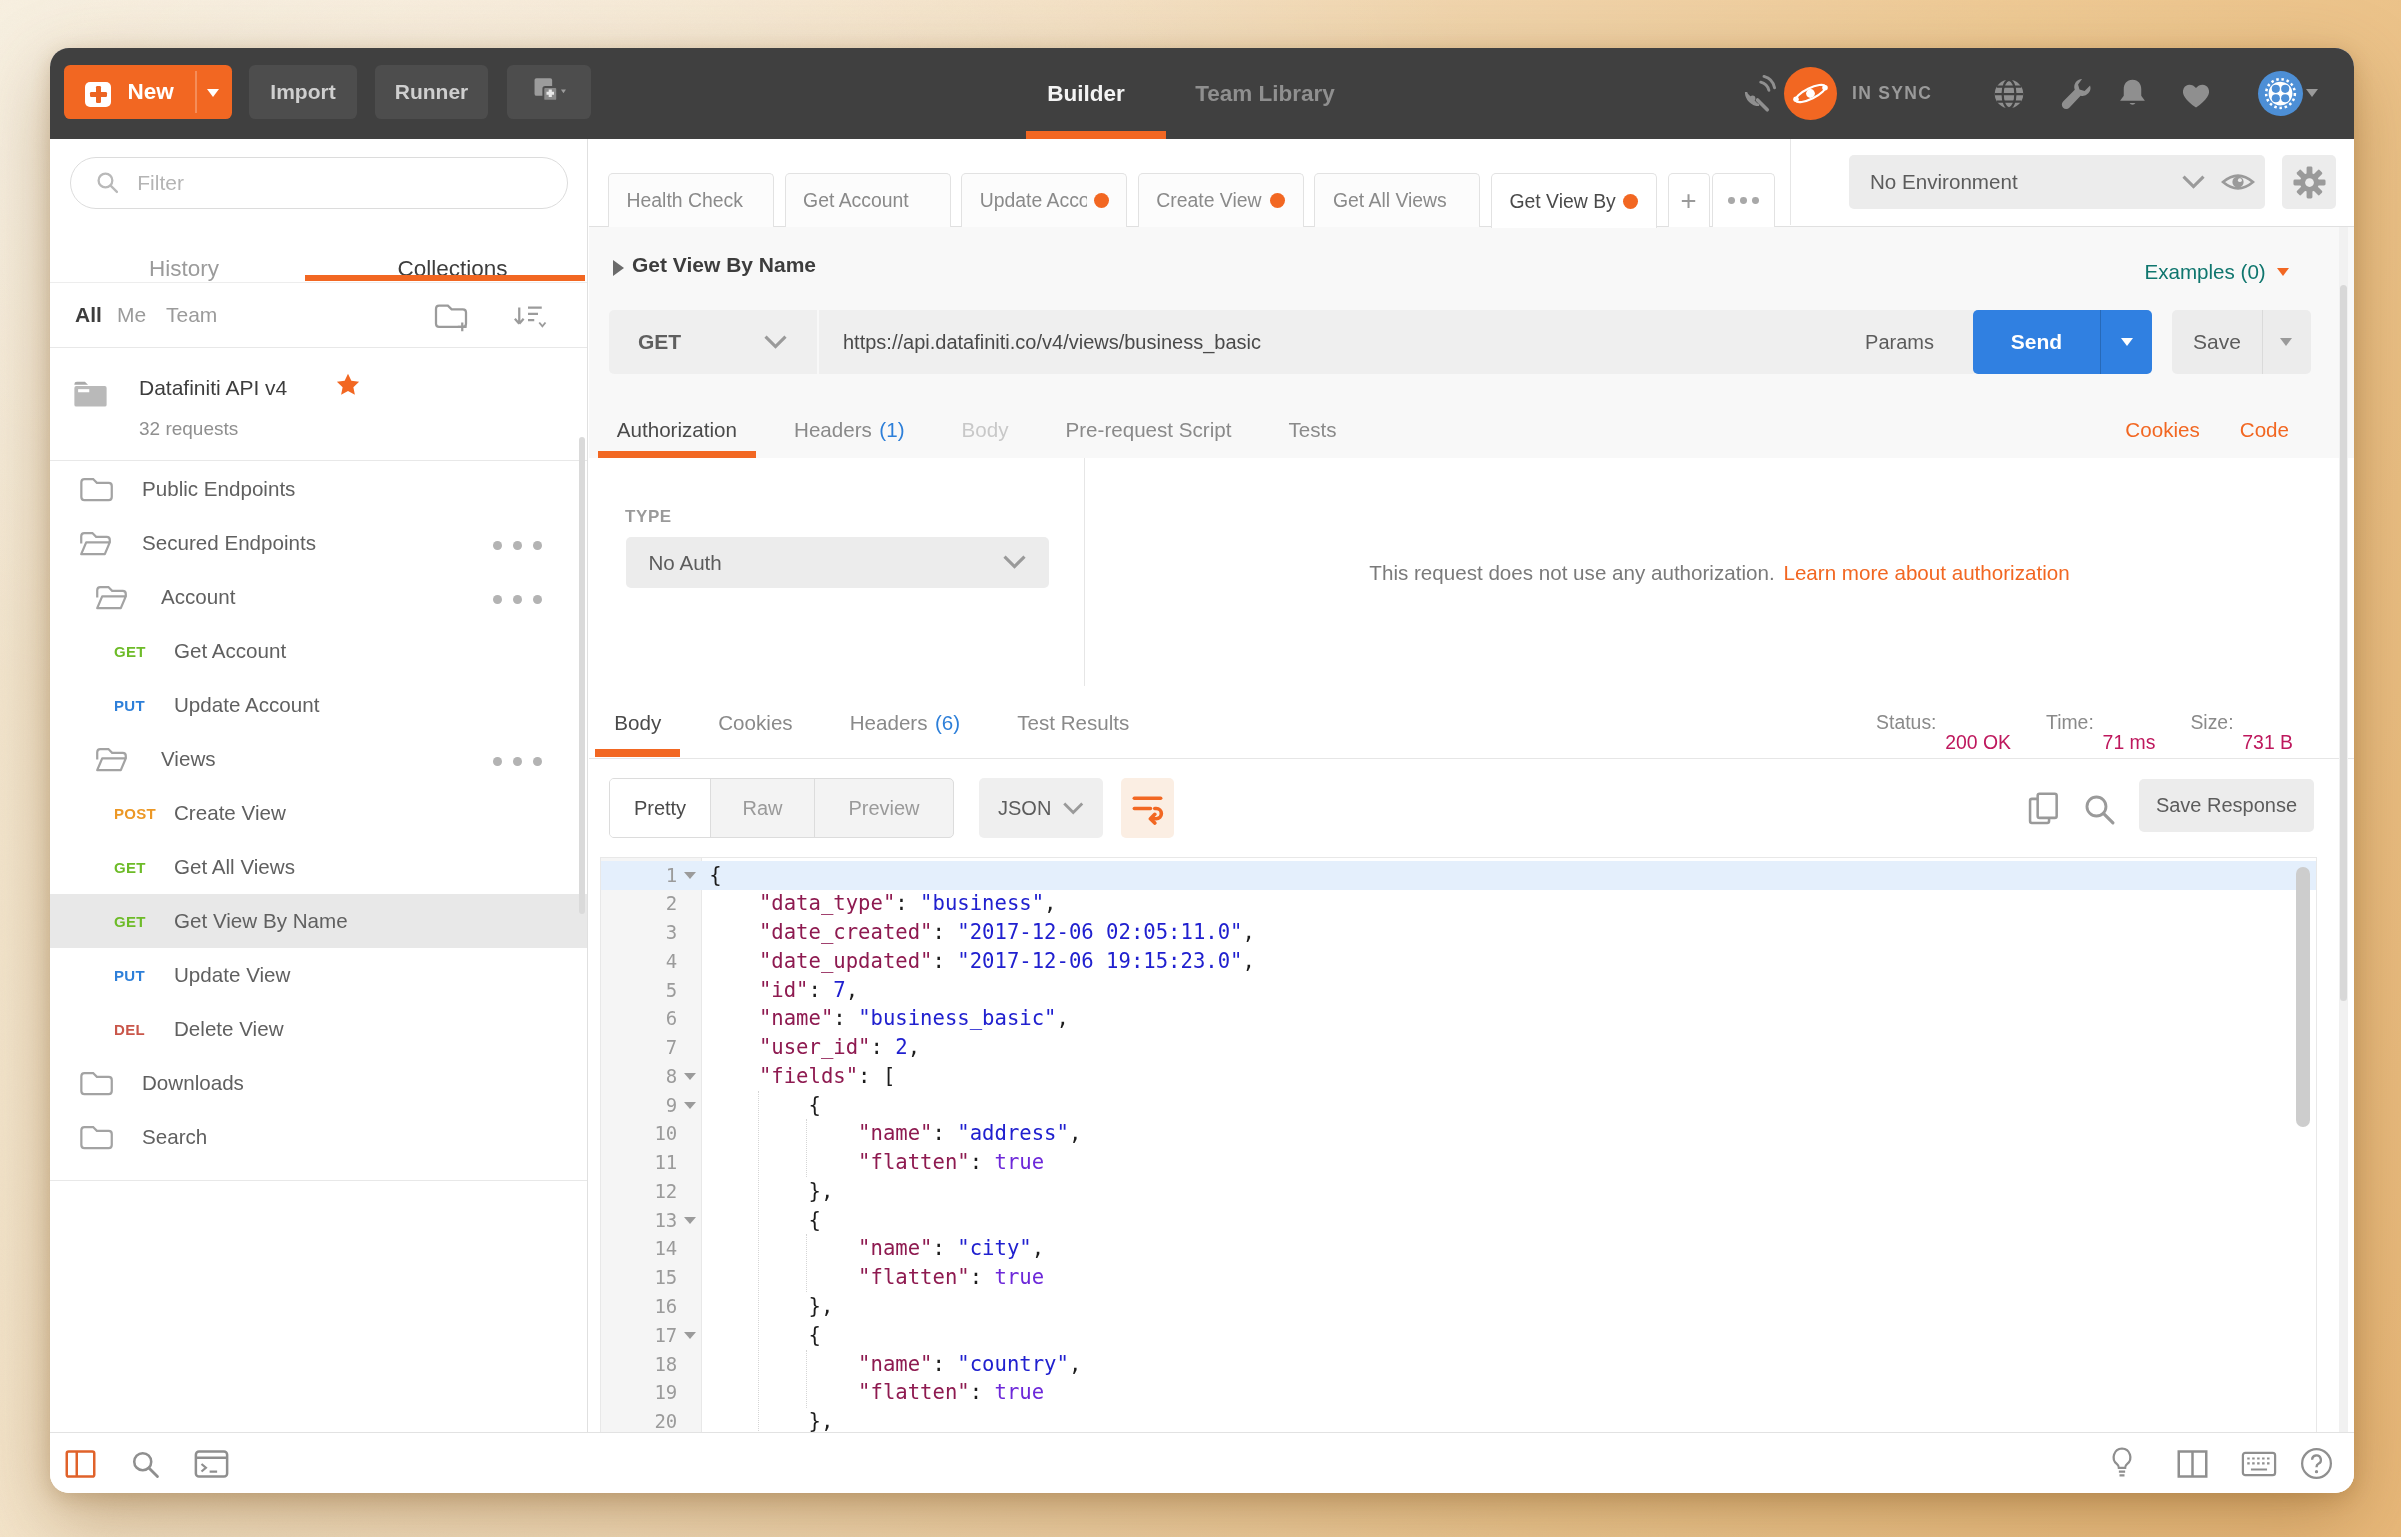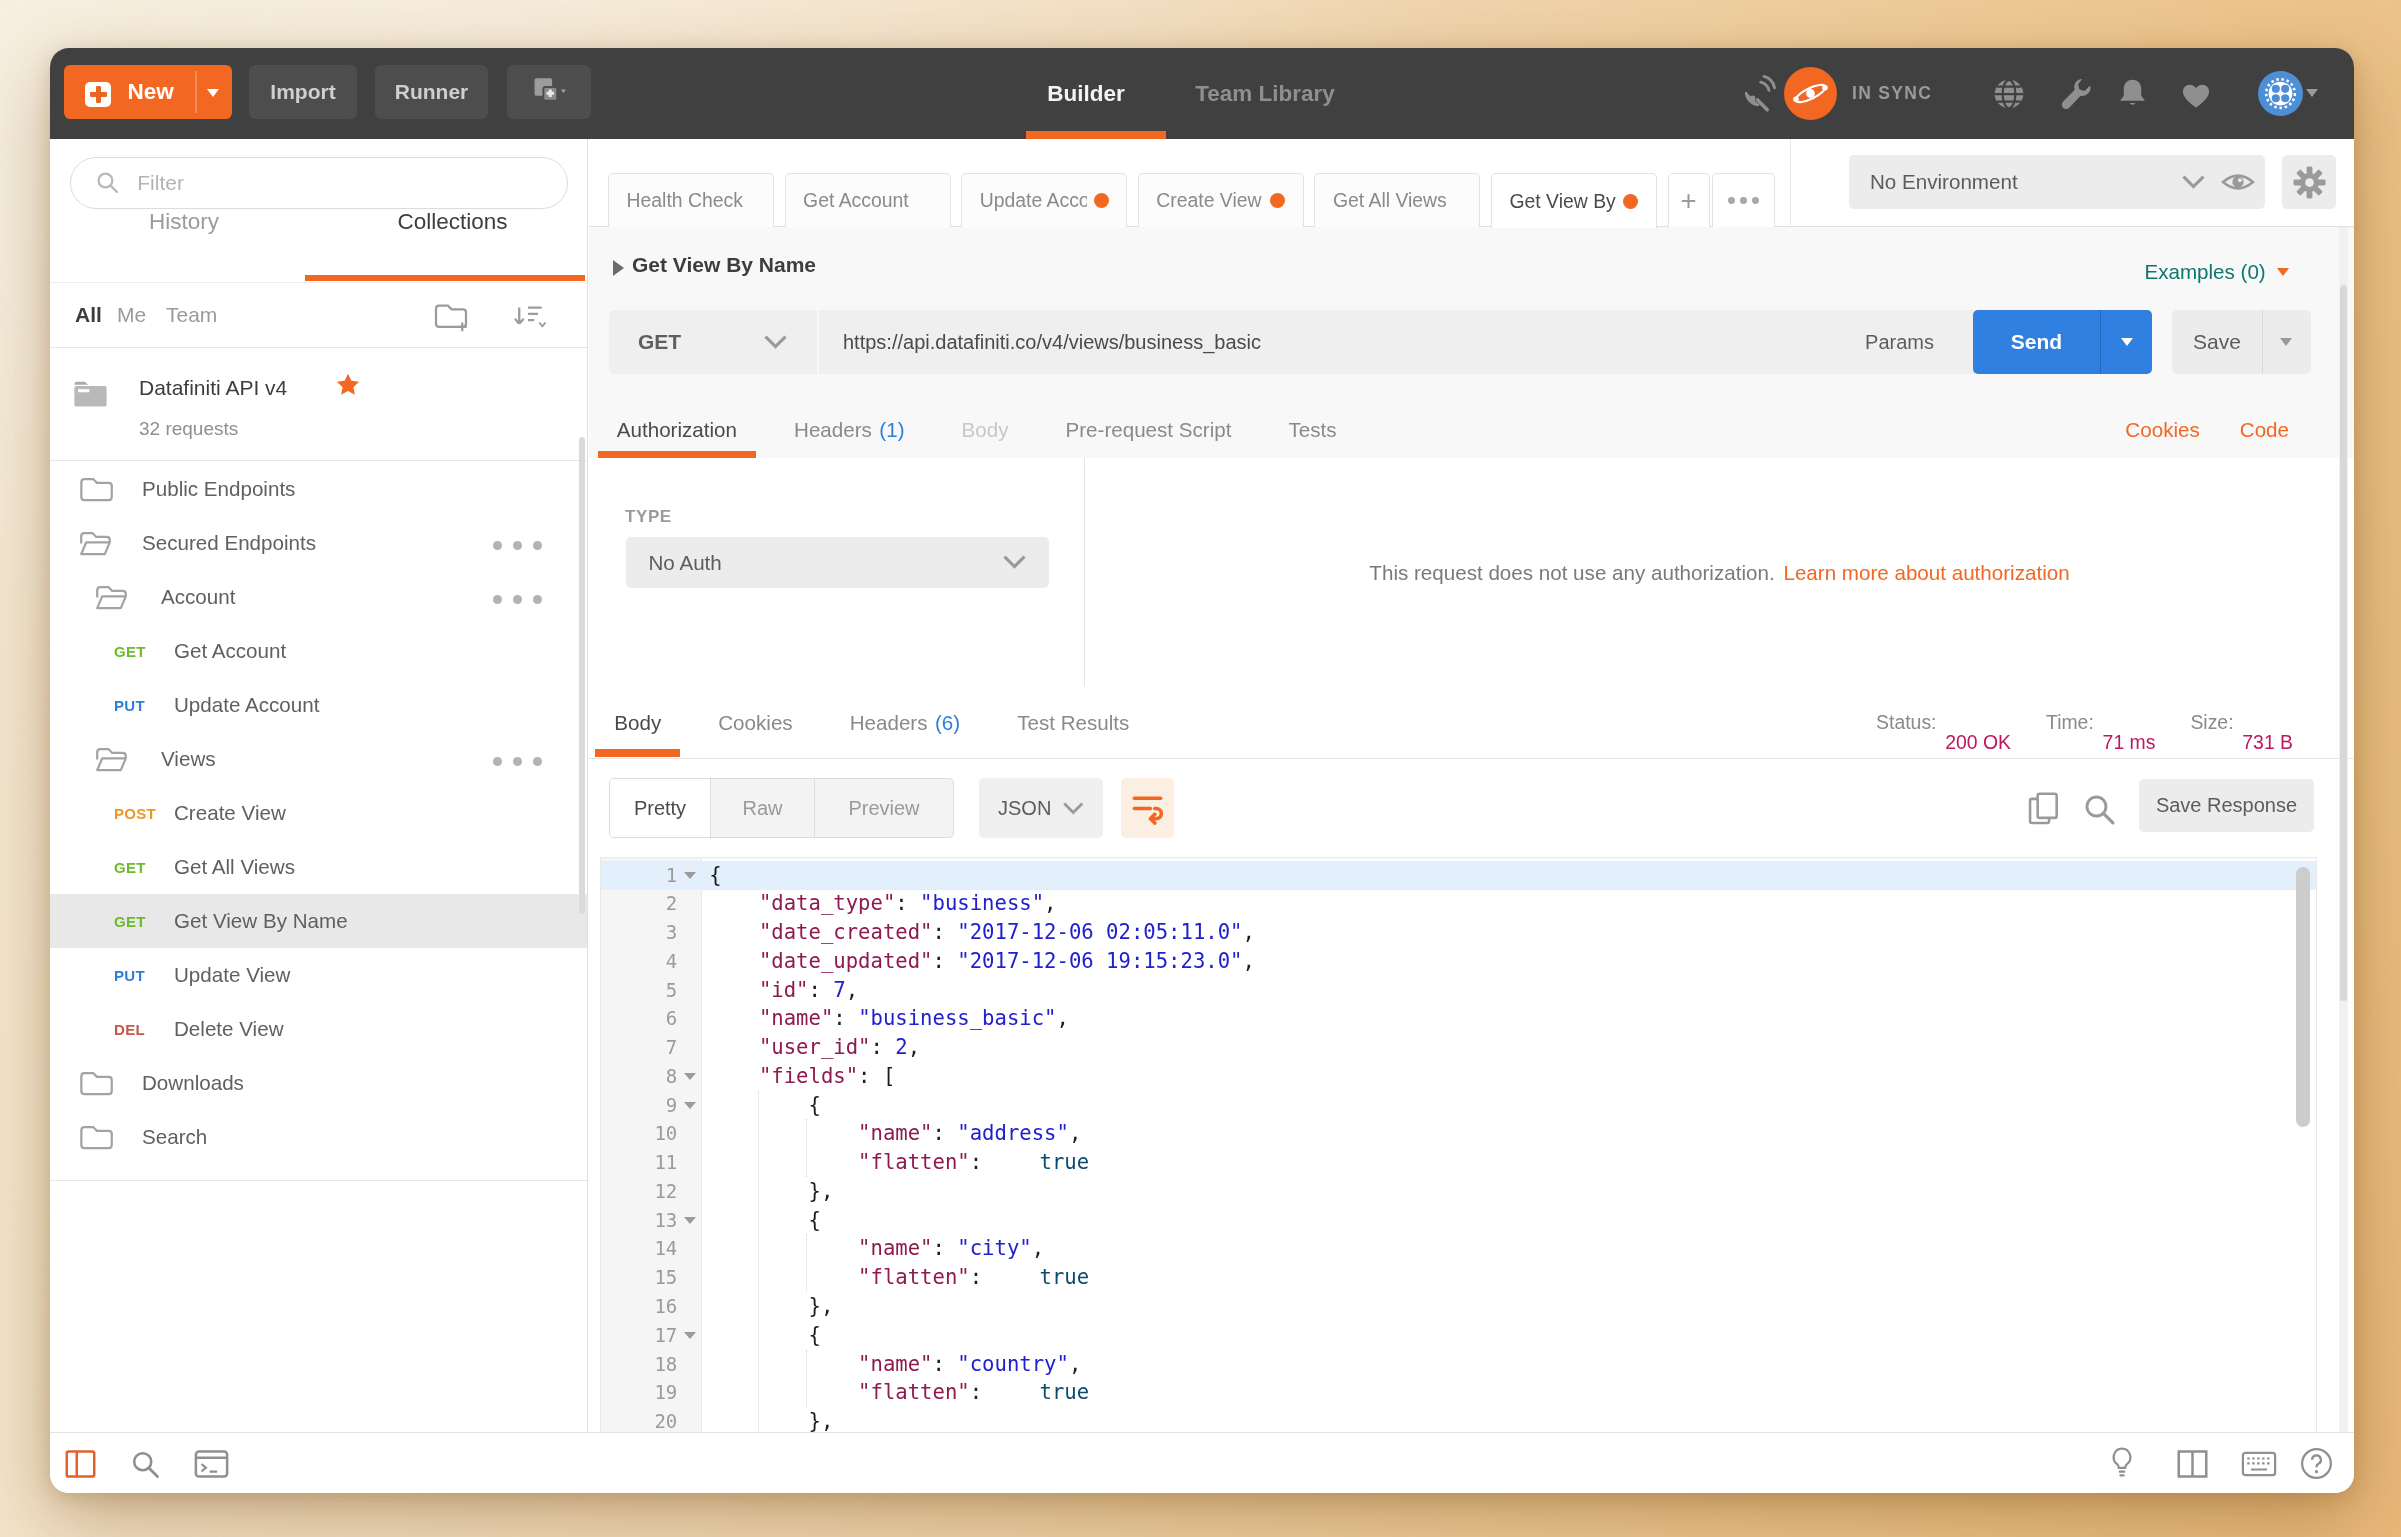--- a/index.html
+++ b/index.html
@@ -49,21 +49,21 @@
   .avatar { position:absolute; left:2208px; top:23px; width:45px; height:45px; border-radius:50%; background:#4d8fd6; }
   .top-caret { position:absolute; left:2256px; top:41px; border-top-color:#9a9a9a; }
 
   
   .sidebar { position:absolute; left:0; top:91px; width:538px; height:1293px; background:#fff;
              border-right:1.3px solid #e0e0e0; }
   .filter { position:absolute; left:20px; top:18px; width:498px; height:52px; border:1.9px solid #dcdcdc;
             border-radius:26px; background:#fff; display:flex; align-items:center; padding-left:22.5px; }
   .filter .ph { color:#b4b4b4; font-size:21px; margin-left:16.3px; }
   .sb-tabs { position:absolute; left:0; top:70px; width:537px; height:74px; border-bottom:1.3px solid #ededed; }
-  .sb-tab { position:absolute; top:0; height:73px; display:flex; align-items:flex-start; justify-content:center; font-size:22.5px; }
+  .sb-tab { position:absolute; top:0; height:73px; display:flex; align-items:flex-end; justify-content:center; font-size:22.5px; }
   .sb-tab.history { left:0; width:268px; color:#9b9b9b; }
   .sb-tab.collections { left:268px; width:269px; color:#3d3d3d; }
   .sb-tabs .underline { position:absolute; left:255px; top:66px; width:280px; height:6.3px; background:#f26722; }
   .scope-row { position:absolute; left:0; top:144px; width:537px; height:65px; border-bottom:1.3px solid #e8e8e8; }
   .scope { position:absolute; top:0; height:64px; display:flex; align-items:center; font-size:21px; }
   .scope.all { left:25px; color:#3d3d3d; font-weight:700; }
   .scope.me { left:67px; color:#9b9b9b; }
   .scope.team { left:116px; color:#9b9b9b; }
   .scope-ico { position:absolute; top:12px; width:40px; height:40px; }
   .coll-head { position:absolute; left:0; top:209px; width:537px; height:113px; border-bottom:1.3px solid #e8e8e8; background:#fff; }
@@ -188,21 +188,21 @@
             background:#fff; overflow:hidden; }
   .gutter { position:absolute; left:0; top:0; width:101px; height:575px; background:#f5f5f5; border-right:1.3px solid #e8e8e8; }
   .codeline { position:absolute; left:0; width:1715px; height:29px; }
   .codeline.active { background:#e4effc; }
   .codeline .ln { position:absolute; left:0; top:0; width:76px; height:29px; text-align:right;
                   font-family:"DejaVu Sans Mono", monospace; font-size:19px; line-height:29px; color:#9b9b9b; }
   .codeline .fold { position:absolute; left:83px; top:11.3px; width:0; height:0; border-left:6.3px solid transparent;
                     border-right:6.3px solid transparent; border-top:7.5px solid #9b9b9b; }
   .codeline code { position:absolute; left:108px; top:0; height:29px; white-space:pre;
                    font-family:"DejaVu Sans Mono", monospace; font-size:20.6px; line-height:29px; color:#1c1c1c; }
-  .tok-k { color:#8e1a50; } .tok-s { color:#2020cf; } .tok-n { color:#2020cf; } .tok-b { color:#0c4a6e;margin-left:45px; } .tok-p { color:#1c1c1c; }
+  .tok-k { color:#8e1a50; } .tok-s { color:#2020cf; } .tok-n { color:#2020cf; } .tok-b { color:#6d28d9; } .tok-p { color:#1c1c1c; }
   .guide { position:absolute; width:0; border-left:1.3px dotted #d5d5d5; }
   .edscroll { position:absolute; left:1695px; top:8.8px; width:13.8px; height:260px; background:#cdcdcd; border-radius:6.9px; }
   .mainscroll { position:absolute; left:1750px; top:88px; width:9.4px; height:1205px; background:#f1f1f1; }
   .mainscroll .thumb { position:absolute; left:1.3px; top:58px; width:6.9px; height:716px; background:#d8d8d8; border-radius:3.8px; }
 
   
   .statusbar { position:absolute; left:0; top:1384px; width:2304px; height:61px; background:#fff; border-top:1.3px solid #e2e2e2; }
   .sico { position:absolute; top:10.6px; width:40px; height:40px; display:flex; align-items:center; justify-content:center; }
 
   svg { display:block; }

